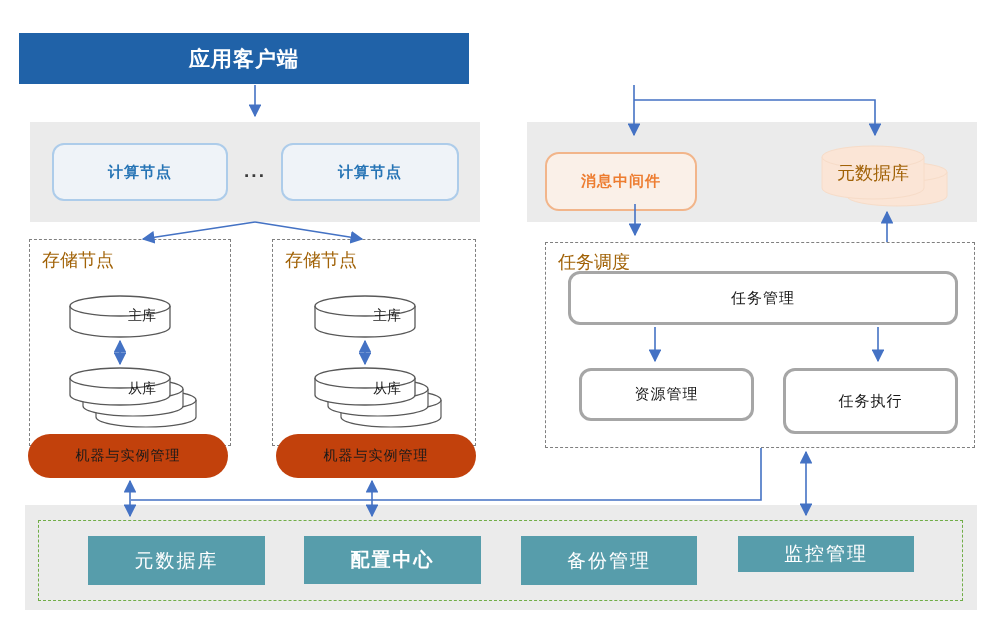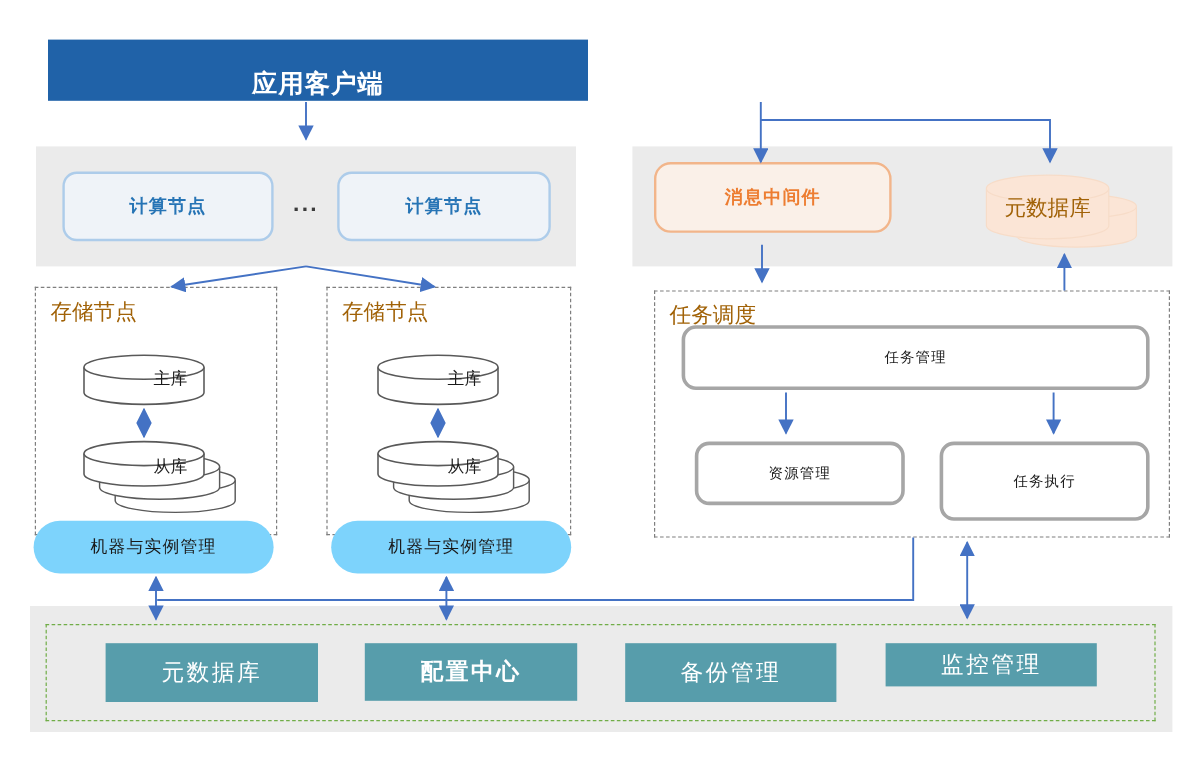--- a/index.html
+++ b/index.html
@@ -23,58 +23,58 @@
   }
   .dots{color:#3b3b3b;font-size:19px;font-weight:bold;letter-spacing:2px;}
   .mq-box{
     background:#FAF0E8;border:2.5px solid #F2B58A;border-radius:14px;
     color:#ED7D31;font-size:15px;font-weight:bold;letter-spacing:1px;
   }
   .dashed-gray{border:1px dashed #7F7F7F;background:transparent;}
   .box-title{color:#a16207;font-size:18px;}
   .cyl-label{color:#1a1a1a;font-size:14px;padding-left:44px;}
   .pill{
-    background:#7dd3fc;border-radius:22px;color:#1a1a1a;font-size:14px;letter-spacing:1px;
+    background:#c2410c;border-radius:22px;color:#1a1a1a;font-size:14px;letter-spacing:1px;
   }
   .gray-node{
     background:#ffffff;border:3px solid #A6A6A6;border-radius:12px;
-    color:#1a1a1a;font-size:12px;letter-spacing:1px;
+    color:#1a1a1a;font-size:15px;letter-spacing:1px;
   }
   .green-dashed{border:1.5px dashed #70AD47;}
   .teal-btn{
     background:#579DAB;color:#ffffff;font-size:19px;letter-spacing:2px;
   }
 </style>
 </head>
 <body>
 
 <div class="canvas">
 
-  <div class="abs layer1 header-bar flexc" style="left:40px;top:33px;width:450px;height:51px;align-items:flex-end;">
+  <div class="abs layer1 header-bar flexc" style="left:19px;top:33px;width:450px;height:51px;">
     <span>应用客户端</span>
   </div>
 
 
   <div class="abs layer1 gray-panel" style="left:30px;top:122px;width:450px;height:100px;"></div>
 
   <div class="abs layer1 gray-panel" style="left:527px;top:122px;width:450px;height:100px;"></div>
 
   <div class="abs layer1 node-blue flexc" style="left:52px;top:143px;width:176px;height:58px;">
     <span>计算节点</span>
   </div>
 
   <div class="abs layer1 dots flexc" style="left:239px;top:158px;width:32px;height:26px;">
     <span>...</span>
   </div>
 
   <div class="abs layer1 node-blue flexc" style="left:281px;top:143px;width:178px;height:58px;">
     <span>计算节点</span>
   </div>
 
-  <div class="abs layer1 mq-box flexc" style="left:545px;top:135px;width:198px;height:59px;">
+  <div class="abs layer1 mq-box flexc" style="left:545px;top:152px;width:152px;height:59px;">
     <span>消息中间件</span>
   </div>
 
   <div class="abs layer1 dashed-gray" style="left:29px;top:239px;width:202px;height:207px;"></div>
   <div class="abs layer1 dashed-gray" style="left:272px;top:239px;width:204px;height:207px;"></div>
 
   <div class="abs layer1 dashed-gray" style="left:545px;top:242px;width:430px;height:206px;"></div>
 
   <div class="abs layer1 gray-node flexc" style="left:568px;top:271px;width:390px;height:54px;">
     <span>任务管理</span>

